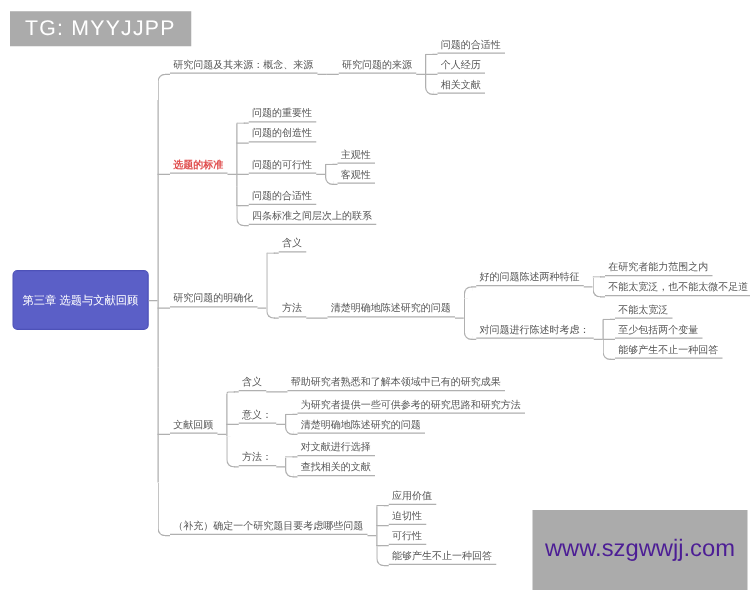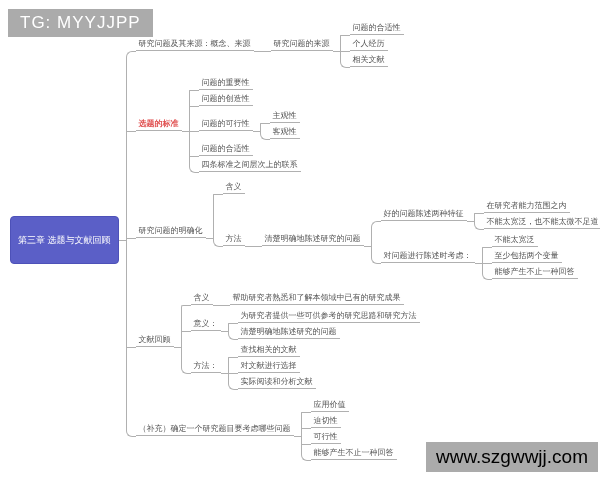--- a/index.html
+++ b/index.html
@@ -40,22 +40,22 @@
     font-size:9px;line-height:12px;color:#fff;background:var(--root-fill,#5b5fc7);
     border:1px solid var(--root-border,#4d51b8);border-radius:4px;padding:17px 7px;
   }
 
   
   .wm-top{
     position:absolute;left:8px;top:9px;background:var(--watermark-bg,#ababab);color:#fff;
     font-size:17px;line-height:20px;padding:4px 12px;letter-spacing:1px;
   }
   .wm-bottom{
-    position:absolute;right:2px;bottom:8px;background:var(--watermark-bg,#ababab);color:#000000;
-    font-size:19px;line-height:22px;padding:4px 10px;
+    position:absolute;right:2px;bottom:8px;background:var(--watermark-bg,#ababab);color:#4c1d95;
+    font-size:19px;line-height:22px;padding:21px 10px;
   }
 </style>
 </head>
 <body>
 
 <div class="canvas">
 
   <div class="wm-top">TG: MYYJJPP</div>
 
   <div class="map">
@@ -175,27 +175,24 @@
                   </div>
                 <div class="br">
                     <span class="t">清楚明确地陈述研究的问题</span>
                   </div>
               </div>
             </div>
             <div class="br">
               <span class="t">方法：</span>
               <div class="ch">
                 <div class="br">
+                    <span class="t">对文献进行选择</span>
+                  </div>
+                <div class="br">
                     <span class="t">查找相关的文献</span>
-                  </div>
-                <div class="br">
-                    <span class="t">对文献进行选择</span>
-                  </div>
-                <div class="br">
-                    <span class="t">实际阅读和分析文献</span>
                   </div>
               </div>
             </div>
           </div>
         </div>
 
         <div class="br b0">
           <span class="t">（补充）确定一个研究题目要考虑哪些问题</span>
           <div class="ch">
             <div class="br">

